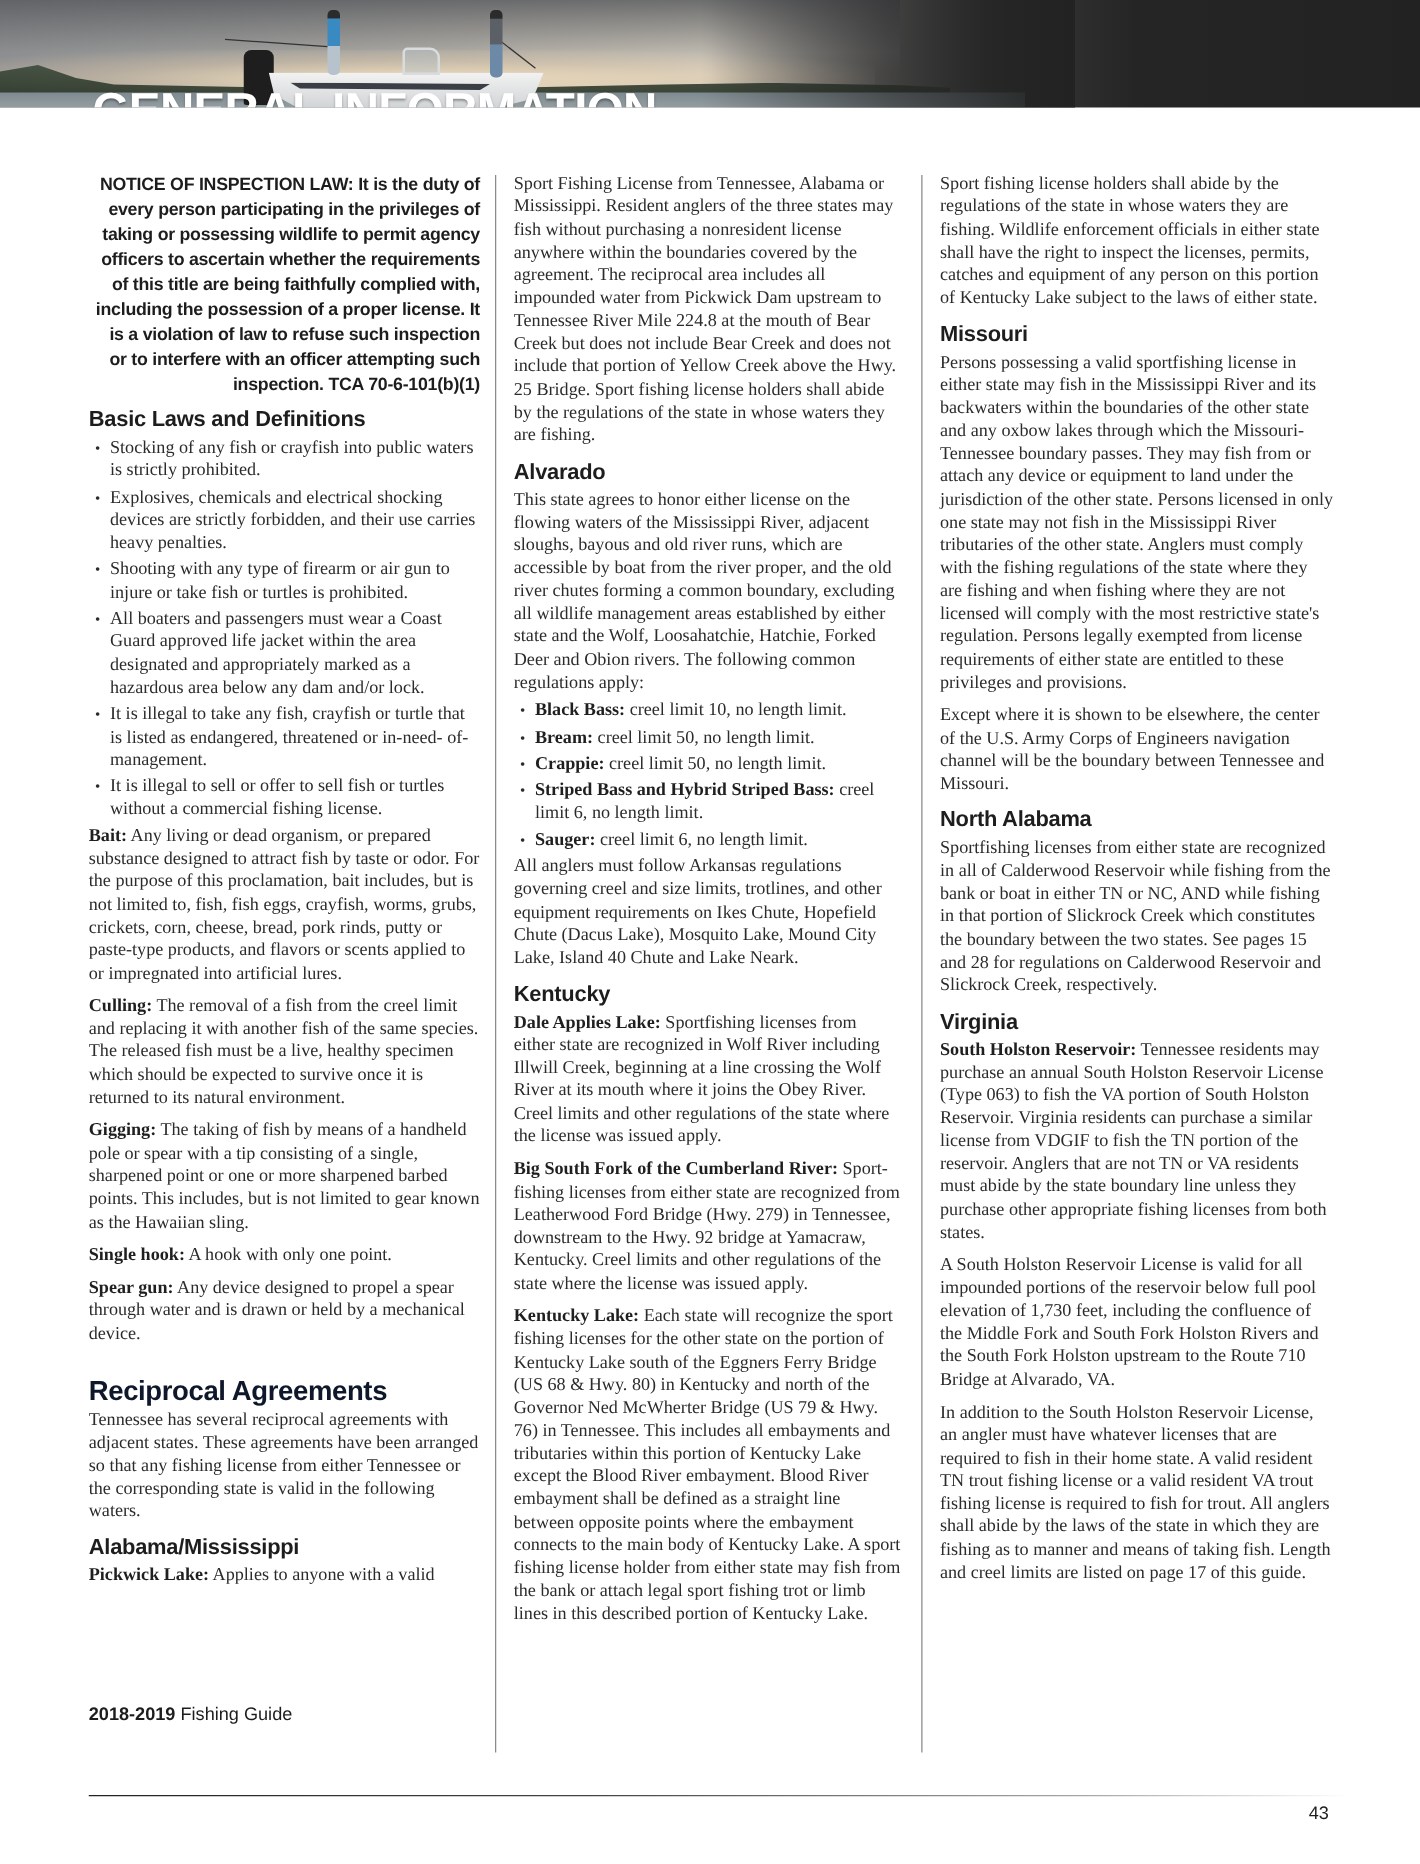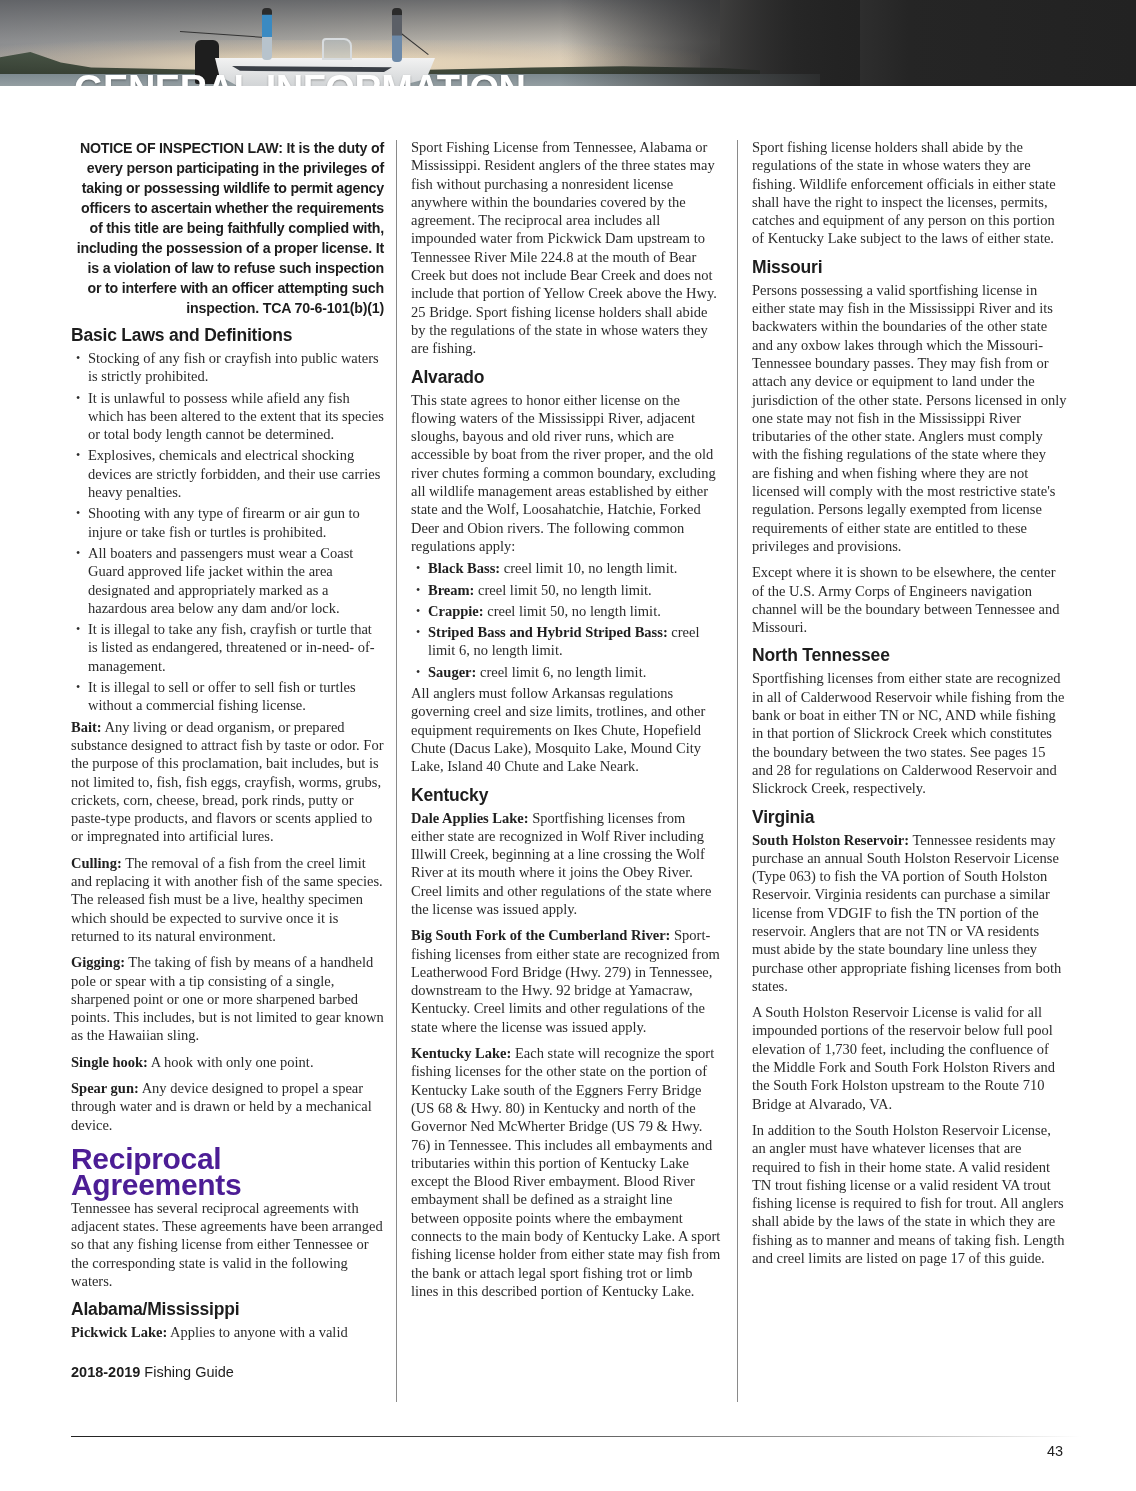--- a/index.html
+++ b/index.html
@@ -68,22 +68,22 @@
 
   .notice {
     font-family: "Liberation Sans", sans-serif; font-weight: 700; font-size: 14.2px; line-height: 20px;
     color: #1d1d1d; letter-spacing: -0.2px; text-align: right;
   }
   h2.section-h {
     font-family: "Liberation Sans", sans-serif; font-weight: 700; color: #1d1d1d;
     font-size: 17.5px; line-height: 22px; margin-top: 6px; margin-bottom: 3px; letter-spacing: -0.2px;
   }
   h1.big-h {
-    font-family: "Liberation Sans", sans-serif; font-weight: 700; color: #4c1d95;
-    font-size: 30px; line-height: 26px; margin-top: 12px; margin-bottom: 1px; letter-spacing: -0.3px;
+    font-family: "Liberation Sans", sans-serif; font-weight: 700; color: #0f172a;
+    font-size: 22px; line-height: 26px; margin-top: 24px; margin-bottom: 1px; letter-spacing: -0.3px;
   }
   p.para { margin-bottom: 8px; }
   p.para.tight { margin-bottom: 0; }
   b.term { font-weight: 700; color: #1f1f1f; }
 
   ul.bullets { list-style: none; margin: 0 0 2px 0; }
   ul.bullets li { position: relative; padding-left: 17px; margin-bottom: 3px; }
   ul.bullets li::before {
     content: "•"; position: absolute; left: 5px; top: 0; font-size: 12px; color: #2b2b2b;
   }
@@ -126,21 +126,20 @@
 
 <div class="rule r1"></div>
 <div class="rule r2"></div>
 
 <div class="col col1">
   <p class="notice">NOTICE OF INSPECTION LAW: It is the duty of every person participating in the privileges of taking or possessing wildlife to permit agency officers to ascertain whether the requirements of this title are being faithfully complied with, including the possession of a proper license. It is a violation of law to refuse such inspection or to interfere with an officer attempting such inspection. TCA 70-6-101(b)(1)</p>
 
   <h2 class="section-h">Basic Laws and Definitions</h2>
   <ul class="bullets">
     <li>Stocking of any fish or crayfish into public waters is strictly prohibited.</li>
-    <li>It is unlawful to possess while afield any fish which has been altered to the extent that its species or total body length cannot be determined.</li>
     <li>Explosives, chemicals and electrical shocking devices are strictly forbidden, and their use carries heavy penalties.</li>
     <li>Shooting with any type of firearm or air gun to injure or take fish or turtles is prohibited.</li>
     <li>All boaters and passengers must wear a Coast Guard approved life jacket within the area designated and appropriately marked as a hazardous area below any dam and/or lock.</li>
     <li>It is illegal to take any fish, crayfish or turtle that is listed as endangered, threatened or in-need- of-management.</li>
     <li> It is illegal to sell or offer to sell fish or turtles without a commercial fishing license.</li>
   </ul>
 
   <p class="para"><b class="term">Bait:</b><span> Any living or dead organism, or prepared substance designed to attract fish by taste or odor. For the purpose of this proclamation, bait includes, but is not limited to, fish, fish eggs, crayfish, worms, grubs, crickets, corn, cheese, bread, pork rinds, putty or paste-type products, and flavors or scents applied to or impregnated into artificial lures.</span></p>
   <p class="para"><b class="term">Culling:</b><span> The removal of a fish from the creel limit and replacing it with another fish of the same species. The released fish must be a live, healthy specimen which should be expected to survive once it is returned to its natural environment.</span></p>
   <p class="para"><b class="term">Gigging:</b><span> The taking of fish by means of a handheld pole or spear with a tip consisting of a single, sharpened point or one or more sharpened barbed points. This includes, but is not limited to gear known as the Hawaiian sling.</span></p>
@@ -174,21 +173,21 @@
   <p class="para tight"><b class="term">Kentucky Lake:</b><span> Each state will recognize the sport fishing licenses for the other state on the portion of Kentucky Lake south of the Eggners Ferry Bridge (US 68 &amp; Hwy. 80) in Kentucky and north of the Governor Ned McWherter Bridge (US 79 &amp; Hwy. 76) in Tennessee. This includes all embayments and tributaries within this portion of Kentucky Lake except the Blood River embayment. Blood River embayment shall be defined as a straight line between opposite points where the embayment connects to the main body of Kentucky Lake. A sport fishing license holder from either state may fish from the bank or attach legal sport fishing trot or limb lines in this described portion of Kentucky Lake.</span></p>
 </div>
 
 <div class="col col3">
   <p class="para">Sport fishing license holders shall abide by the regulations of the state in whose waters they are fishing. Wildlife enforcement officials in either state shall have the right to inspect the licenses, permits, catches and equipment of any person on this portion of Kentucky Lake subject to the laws of either state.</p>
 
   <h2 class="section-h">Missouri</h2>
   <p class="para">Persons possessing a valid sportfishing license in either state may fish in the Mississippi River and its backwaters within the boundaries of the other state and any oxbow lakes through which the Missouri-Tennessee boundary passes. They may fish from or attach any device or equipment to land under the jurisdiction of the other state. Persons licensed in only one state may not fish in the Mississippi River tributaries of the other state. Anglers must comply with the fishing regulations of the state where they are fishing and when fishing where they are not licensed will comply with the most restrictive state's regulation. Persons legally exempted from license requirements of either state are entitled to these privileges and provisions.</p>
   <p class="para">Except where it is shown to be elsewhere, the center of the U.S. Army Corps of Engineers navigation channel will be the boundary between Tennessee and Missouri.</p>
 
-  <h2 class="section-h">North Tennessee</h2>
+  <h2 class="section-h">North Alabama</h2>
   <p class="para">Sportfishing licenses from either state are recognized in all of Calderwood Reservoir while fishing from the bank or boat in either TN or NC, AND while fishing in that portion of Slickrock Creek which constitutes the boundary between the two states. See pages 15 and 28 for regulations on Calderwood Reservoir and Slickrock Creek, respectively.</p>
 
   <h2 class="section-h">Virginia</h2>
   <p class="para"><b class="term">South Holston Reservoir:</b><span> Tennessee residents may purchase an annual South Holston Reservoir License (Type 063) to fish the VA portion of South Holston Reservoir. Virginia residents can purchase a similar license from VDGIF to fish the TN portion of the reservoir. Anglers that are not TN or VA residents must abide by the state boundary line unless they purchase other appropriate fishing licenses from both states.</span></p>
   <p class="para">A South Holston Reservoir License is valid for all impounded portions of the reservoir below full pool elevation of 1,730 feet, including the confluence of the Middle Fork and South Fork Holston Rivers and the South Fork Holston upstream to the Route 710 Bridge at Alvarado, VA.</p>
   <p class="para tight">In addition to the South Holston Reservoir License, an angler must have whatever licenses that are required to fish in their home state. A valid resident TN trout fishing license or a valid resident VA trout fishing license is required to fish for trout. All anglers shall abide by the laws of the state in which they are fishing as to manner and means of taking fish. Length and creel limits are listed on page 17 of this guide.</p>
 </div>
 
 <div class="footer-rule"></div>
 <div class="footer-left"><span class="bold">2018-2019</span><span> Fishing Guide</span></div>

